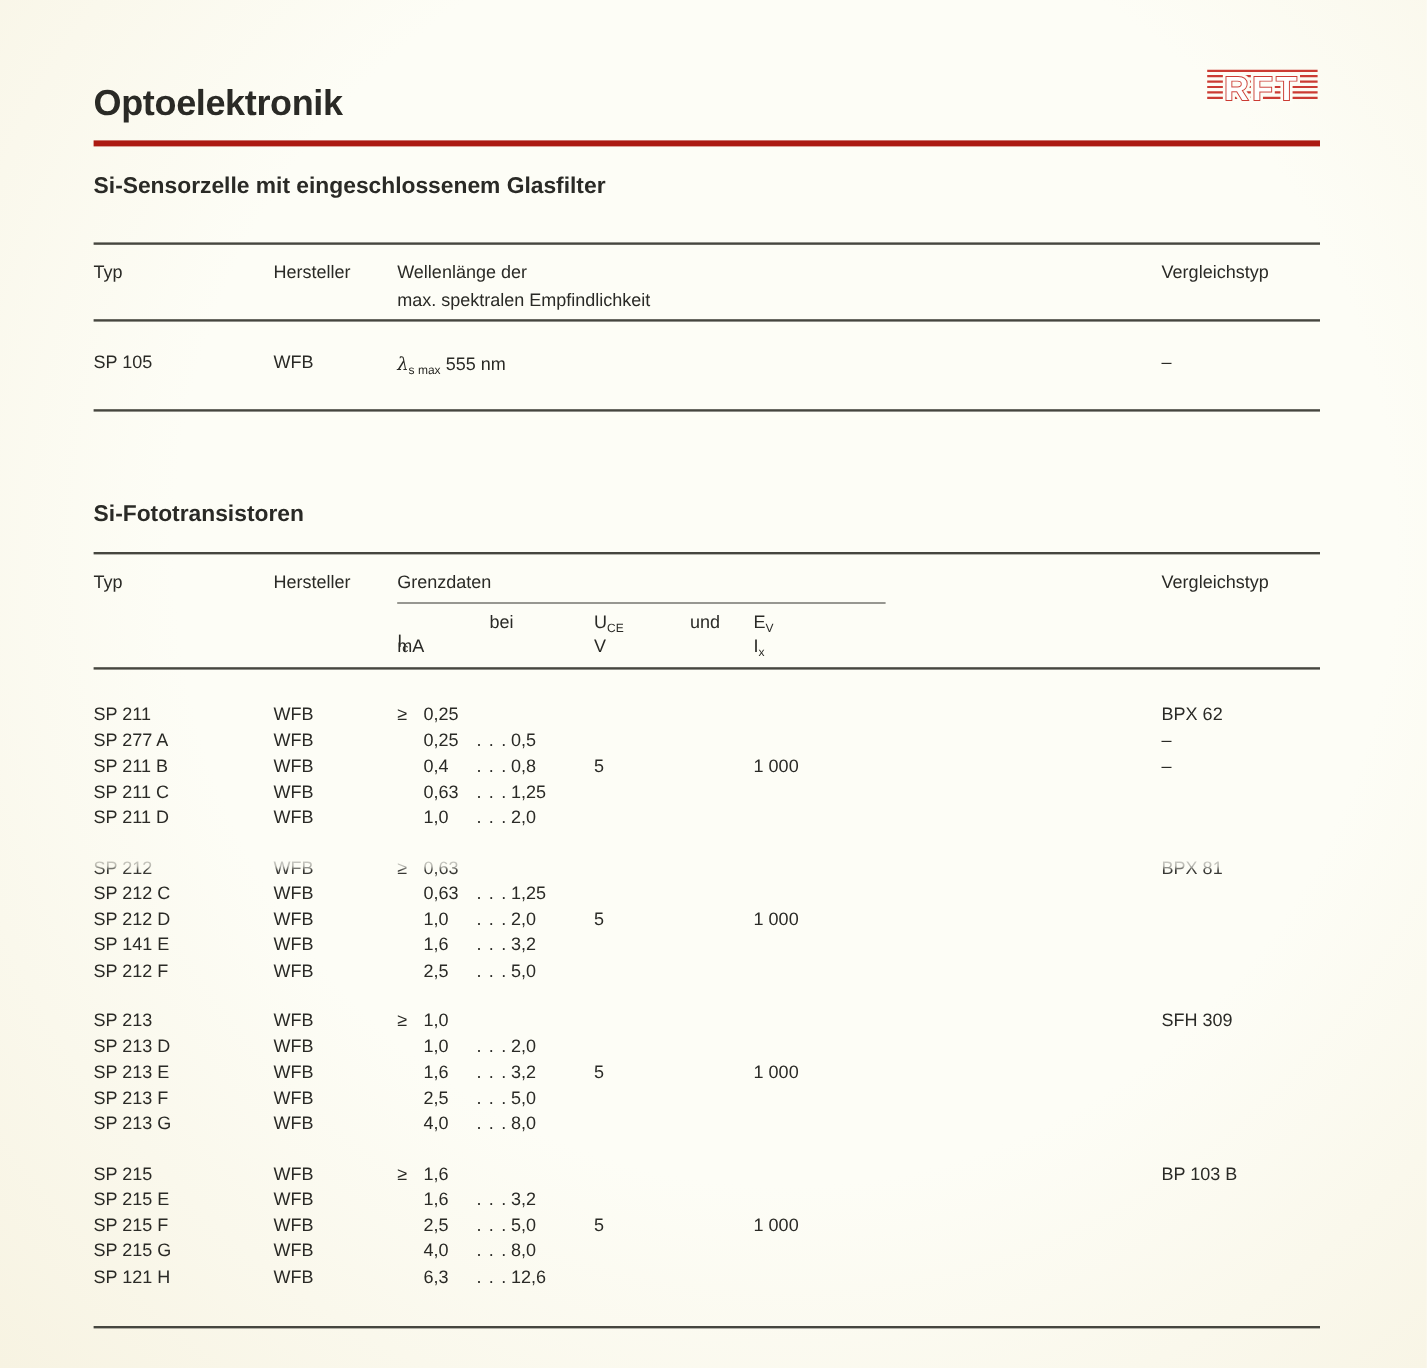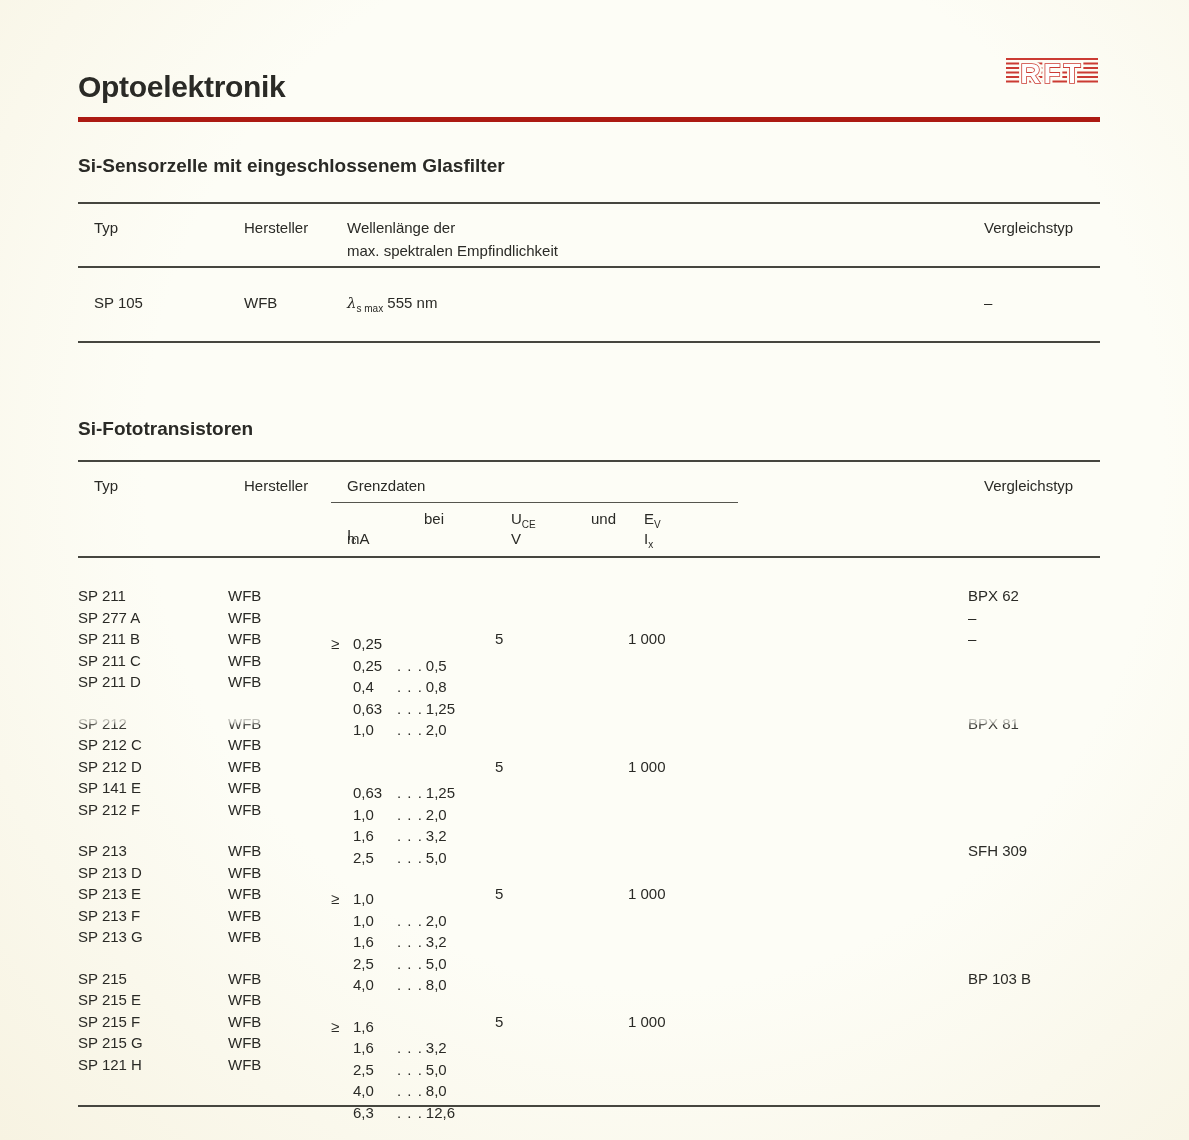--- a/index.html
+++ b/index.html
@@ -8,34 +8,34 @@
     background: radial-gradient(ellipse at 55% 40%, #FDFDF6 55%, #F7F3E2 100%);
     font-family:"Liberation Sans", sans-serif; color:#2A2A26;
   }
   .abs { position:absolute; }
   .title { left:78px; top:70px; font-size:30px; font-weight:bold; letter-spacing:-0.3px; }
   .red-rule { left:78px; top:117px; width:1022px; height:5px; background:#AC1A12; }
   .logo { left:1004px; top:52px; }
   .sec-heading { font-size:19px; font-weight:bold; }
   .hrule { height:2px; background:#46463F; left:0; width:1022px; }
   .thinrule { height:1px; background:#55554E; }
-  .lbl { font-size:15px; white-space:nowrap;margin-left:16px; }
+  .lbl { font-size:15px; white-space:nowrap; }
   .tbl { left:78px; width:1022px; }
   #t1 { top:202px; height:142px; }
   #t2 { top:460px; height:648px; }
   sub { font-size:10px; vertical-align:sub; }
   .lambda { font-family:"DejaVu Serif", serif; font-style:italic; }
   .rows { position:absolute; top:125px; left:0; width:1022px; }
   .row {
     display:grid; grid-template-columns:150px 103px 164px 80px 53px 340px 132px;
     height:21.5px; line-height:21.5px; font-size:15px; white-space:nowrap;
   }
   .row.group-start:not(:first-child) { margin-top:20px; }
   .ge  { display:inline-block; width:22px; }
-  .min { display:inline-block; width:44px;margin-top:48px; }
+  .min { display:inline-block; width:44px; }
   .dots{ letter-spacing:1px; margin-right:3px; }
   .row.faded { color:#8A8A80; }
   @supports (-webkit-background-clip: text) {
     .row.faded {
       background:linear-gradient(180deg, rgba(70,70,63,0.18) 0%, rgba(70,70,63,0.38) 42%,
                  rgba(42,42,38,0.95) 60%, rgba(42,42,38,0.88) 100%);
       -webkit-background-clip:text; background-clip:text; color:transparent;
     }
   }
 </style>
@@ -54,21 +54,21 @@
       <line x1="2" y1="20.5" x2="94" y2="20.5"></line>
       <line x1="2" y1="25" x2="94" y2="25"></line>
       <line x1="2" y1="29.5" x2="94" y2="29.5"></line>
     </g>
     <text x="48" y="31" text-anchor="middle" font-family="Liberation Sans, sans-serif" font-size="28" font-weight="bold" letter-spacing="3" fill="#FDFDF6" stroke="#FDFDF6" stroke-width="6" paint-order="stroke">RFT</text>
     <text x="48" y="31" text-anchor="middle" font-family="Liberation Sans, sans-serif" font-size="28" font-weight="bold" letter-spacing="3" fill="#FFFFFF" stroke="#CB3B33" stroke-width="1.6" paint-order="stroke">RFT</text>
   </svg>
 
   <div class="abs red-rule"></div>
 
-  <div class="abs sec-heading" style="left:78px; top:155px;">Si-Sensorzelle mit eingeschlossenem Glasfilter</div>
+  <div class="abs sec-heading" style="left:78px; top:145px;">Si-Sensorzelle mit eingeschlossenem Glasfilter</div>
 
   <div class="abs tbl" id="t1">
     <div class="abs hrule" style="top:0;"></div>
     <span class="abs lbl" style="left:0; top:17px;">Typ</span>
     <span class="abs lbl" style="left:150px; top:17px;">Hersteller</span>
     <span class="abs lbl" style="left:253px; top:17px;">Wellenlänge der</span>
     <span class="abs lbl" style="left:253px; top:40px;">max. spektralen Empfindlichkeit</span>
     <span class="abs lbl" style="left:890px; top:17px;">Vergleichstyp</span>
     <div class="abs hrule" style="top:64px;"></div>
 

